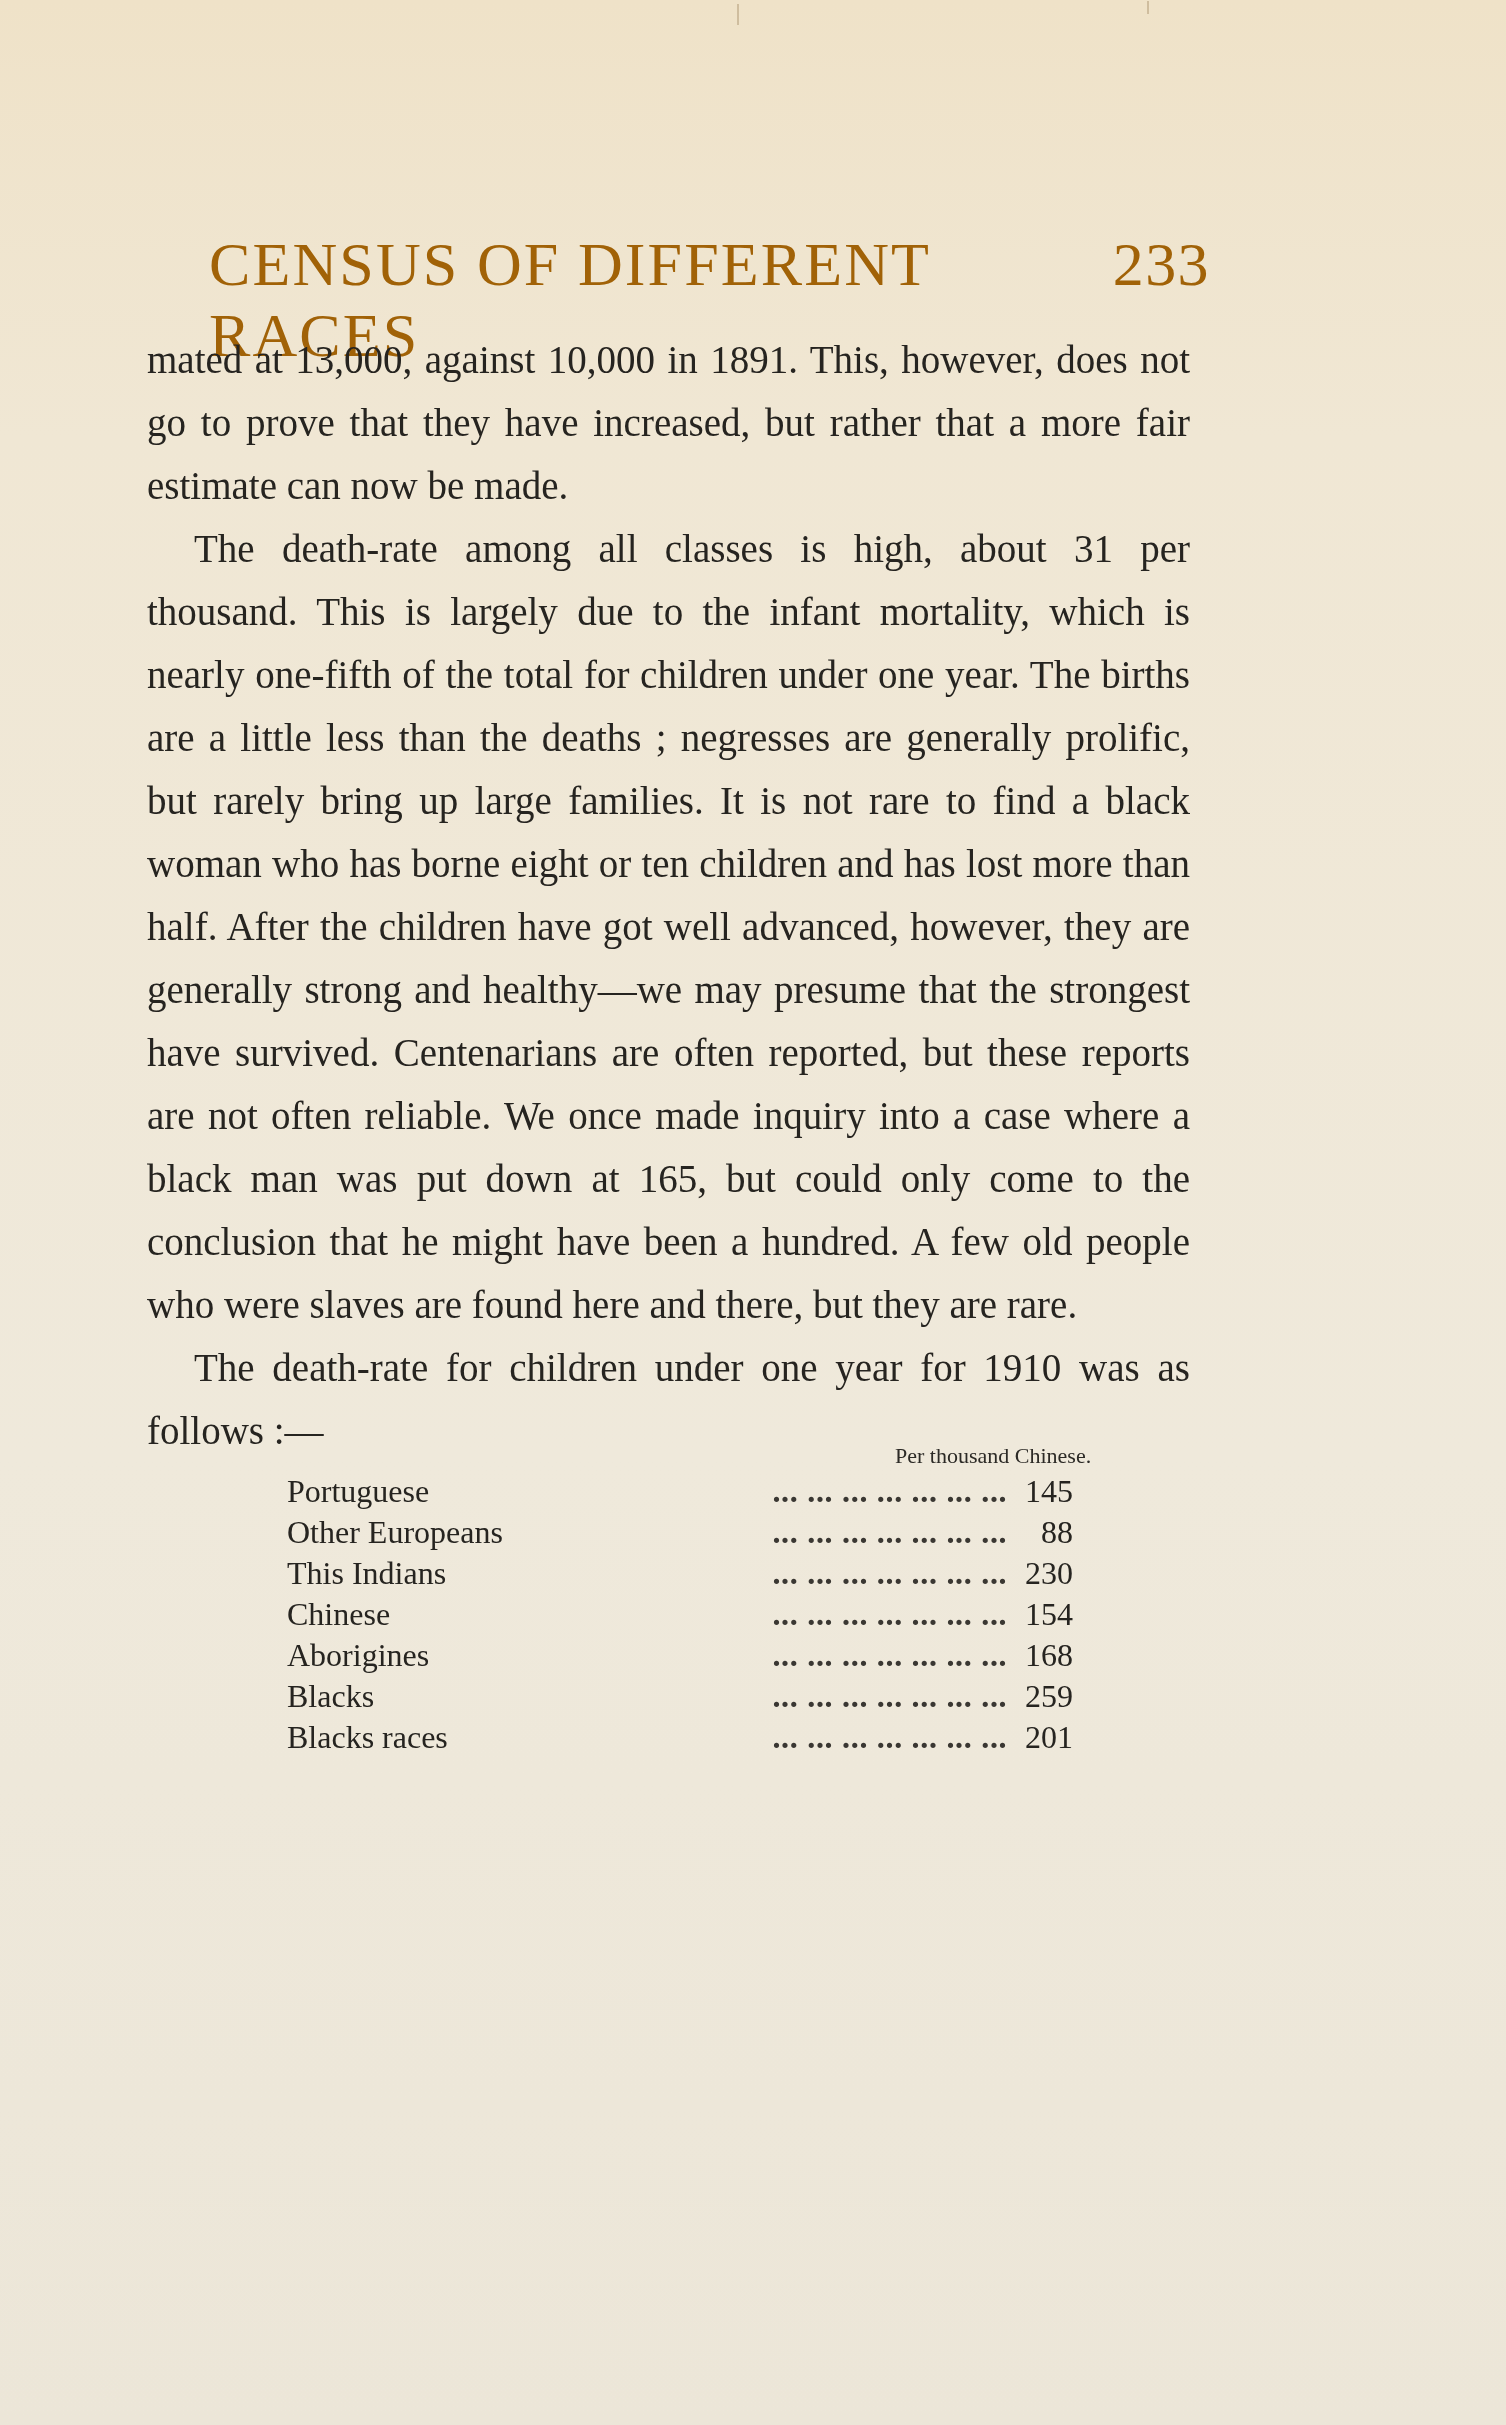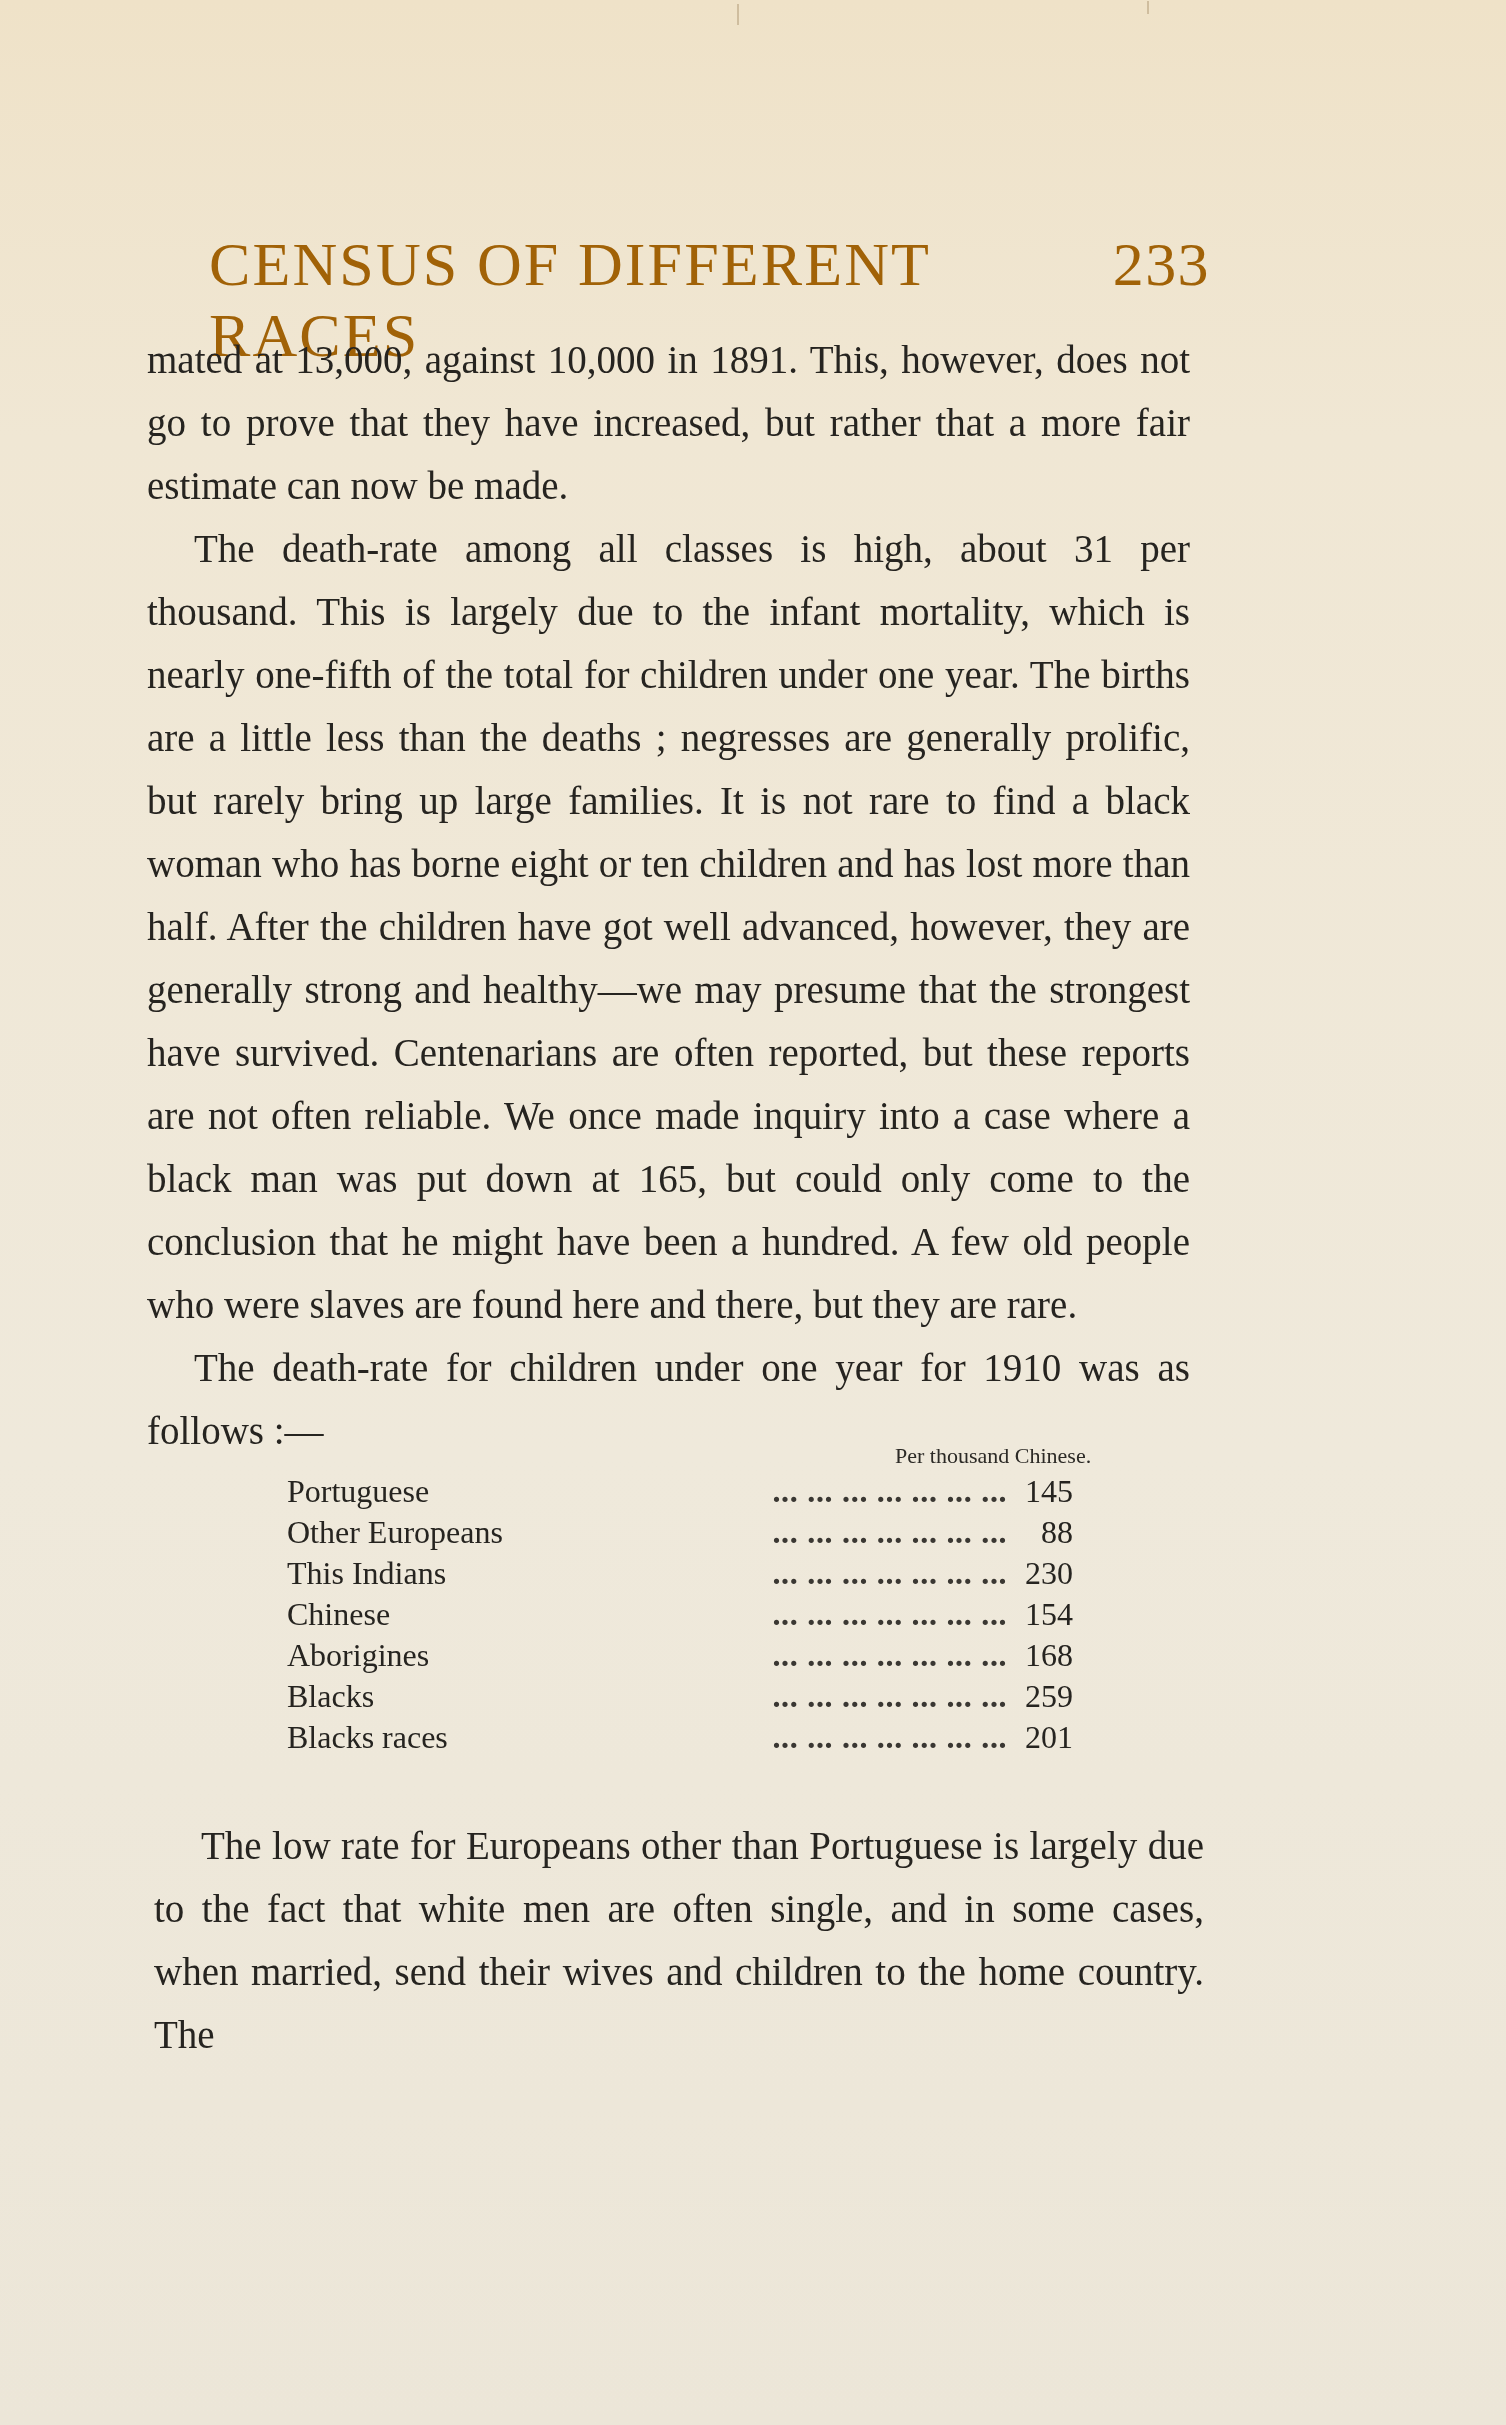--- a/index.html
+++ b/index.html
@@ -148,18 +148,15 @@
       <span class="leader">...   ...   ...   ...   ...   ...   ...</span>
       <span class="value">259</span>
     </div>
     <div class="rate-row">
       <span class="label">Blacks races</span>
       <span class="leader">...   ...   ...   ...   ...   ...   ...</span>
       <span class="value">201</span>
     </div>
   </div>
 
-  <div class="text-block block2">
-    <p class="indent">The low rate for Europeans other than Portuguese is largely due to the fact that white men are often single, and in some cases, when married, send their wives and children to the home country. The</p>
-  </div>
 
 </div>
 
 
 </body></html>

